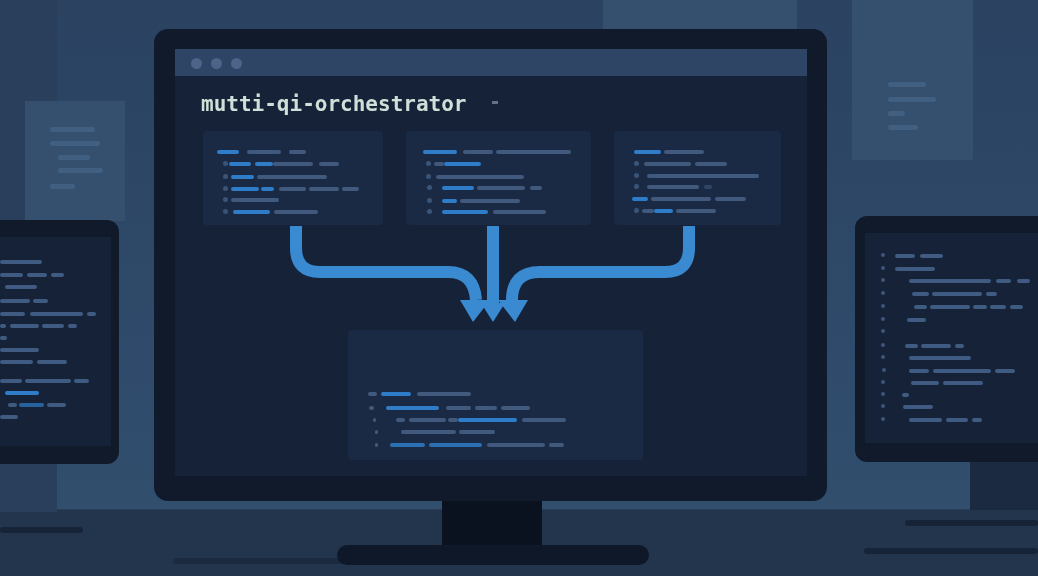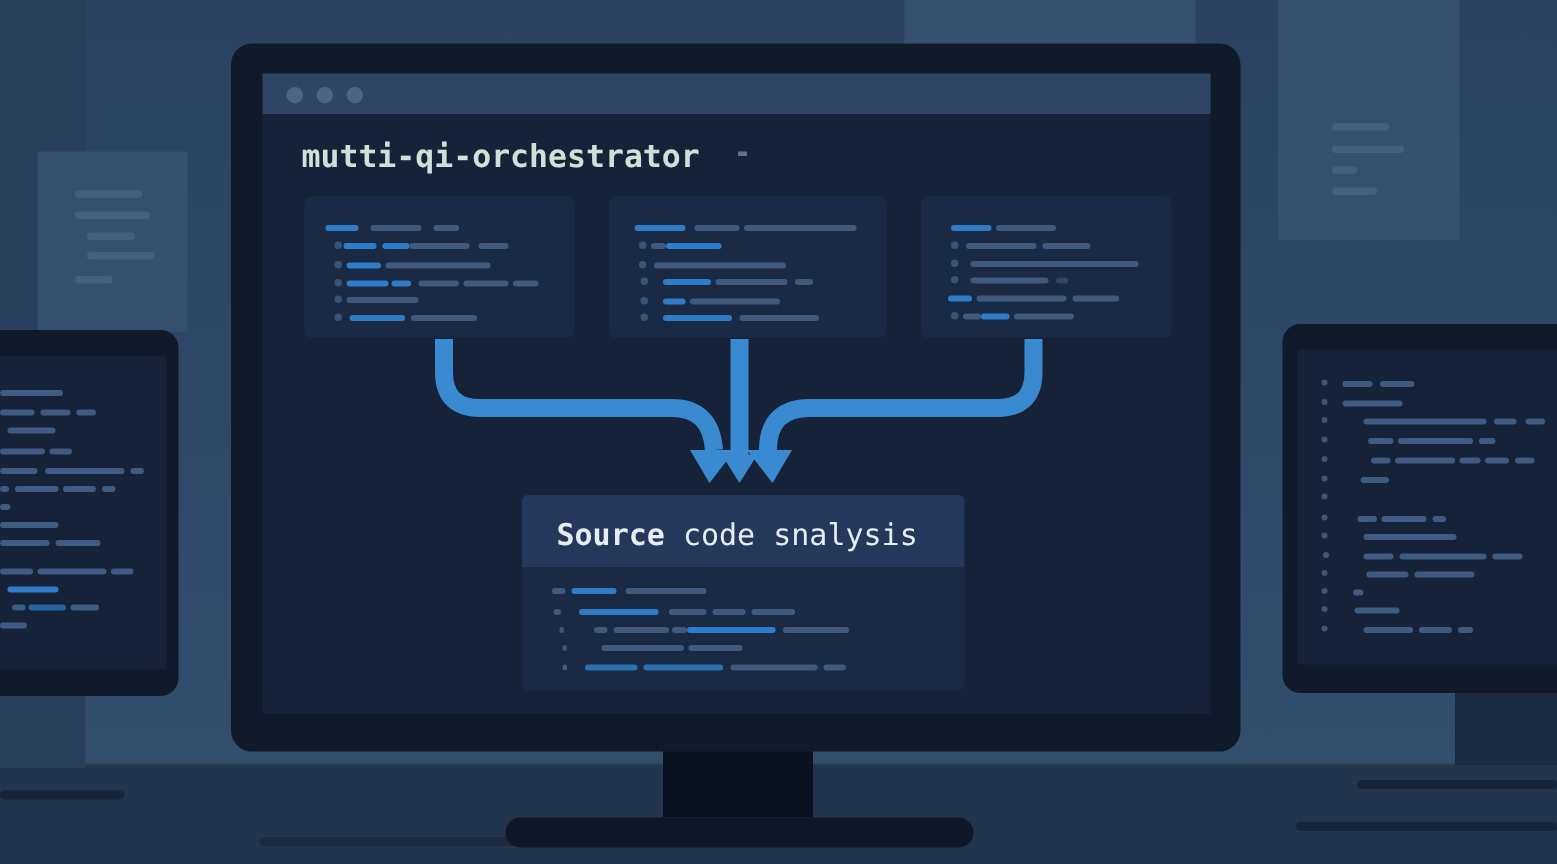--- a/index.html
+++ b/index.html
@@ -247,23 +247,20 @@
     <path d="M689 226 L689 248 Q689 272 665 272 L540 272 Q512 272 512 300"></path>
   </g>
   <g fill="#3a8ad1">
     <polygon points="460,300 490,300 473,322"></polygon>
     <polygon points="481,303 505,303 493,322"></polygon>
     <polygon points="498,300 528,300 515,322"></polygon>
   </g>
 </svg>
 
 <div class="result-box">
-  <div class="result-head">
-    <div class="result-title"><b>Source</b><span class="light"> code snalysis</span></div>
-  </div>
   <div class="cl c-grey" style="left:20px;top:62px;width:9px;"></div>
   <div class="cl c-blue" style="left:33px;top:62px;width:30px;"></div>
   <div class="cl c-grey" style="left:69px;top:62px;width:54px;"></div>
   <div class="cl c-grey" style="left:21px;top:76px;width:5px;"></div>
   <div class="cl c-blue" style="left:38px;top:76px;width:53px;"></div>
   <div class="cl c-grey" style="left:98px;top:76px;width:25px;"></div>
   <div class="cl c-grey" style="left:127px;top:76px;width:22px;"></div>
   <div class="cl c-grey" style="left:153px;top:76px;width:29px;"></div>
   <div class="cl c-grey" style="left:25px;top:88px;width:3px;"></div>
   <div class="cl c-grey" style="left:48px;top:88px;width:9px;"></div>

